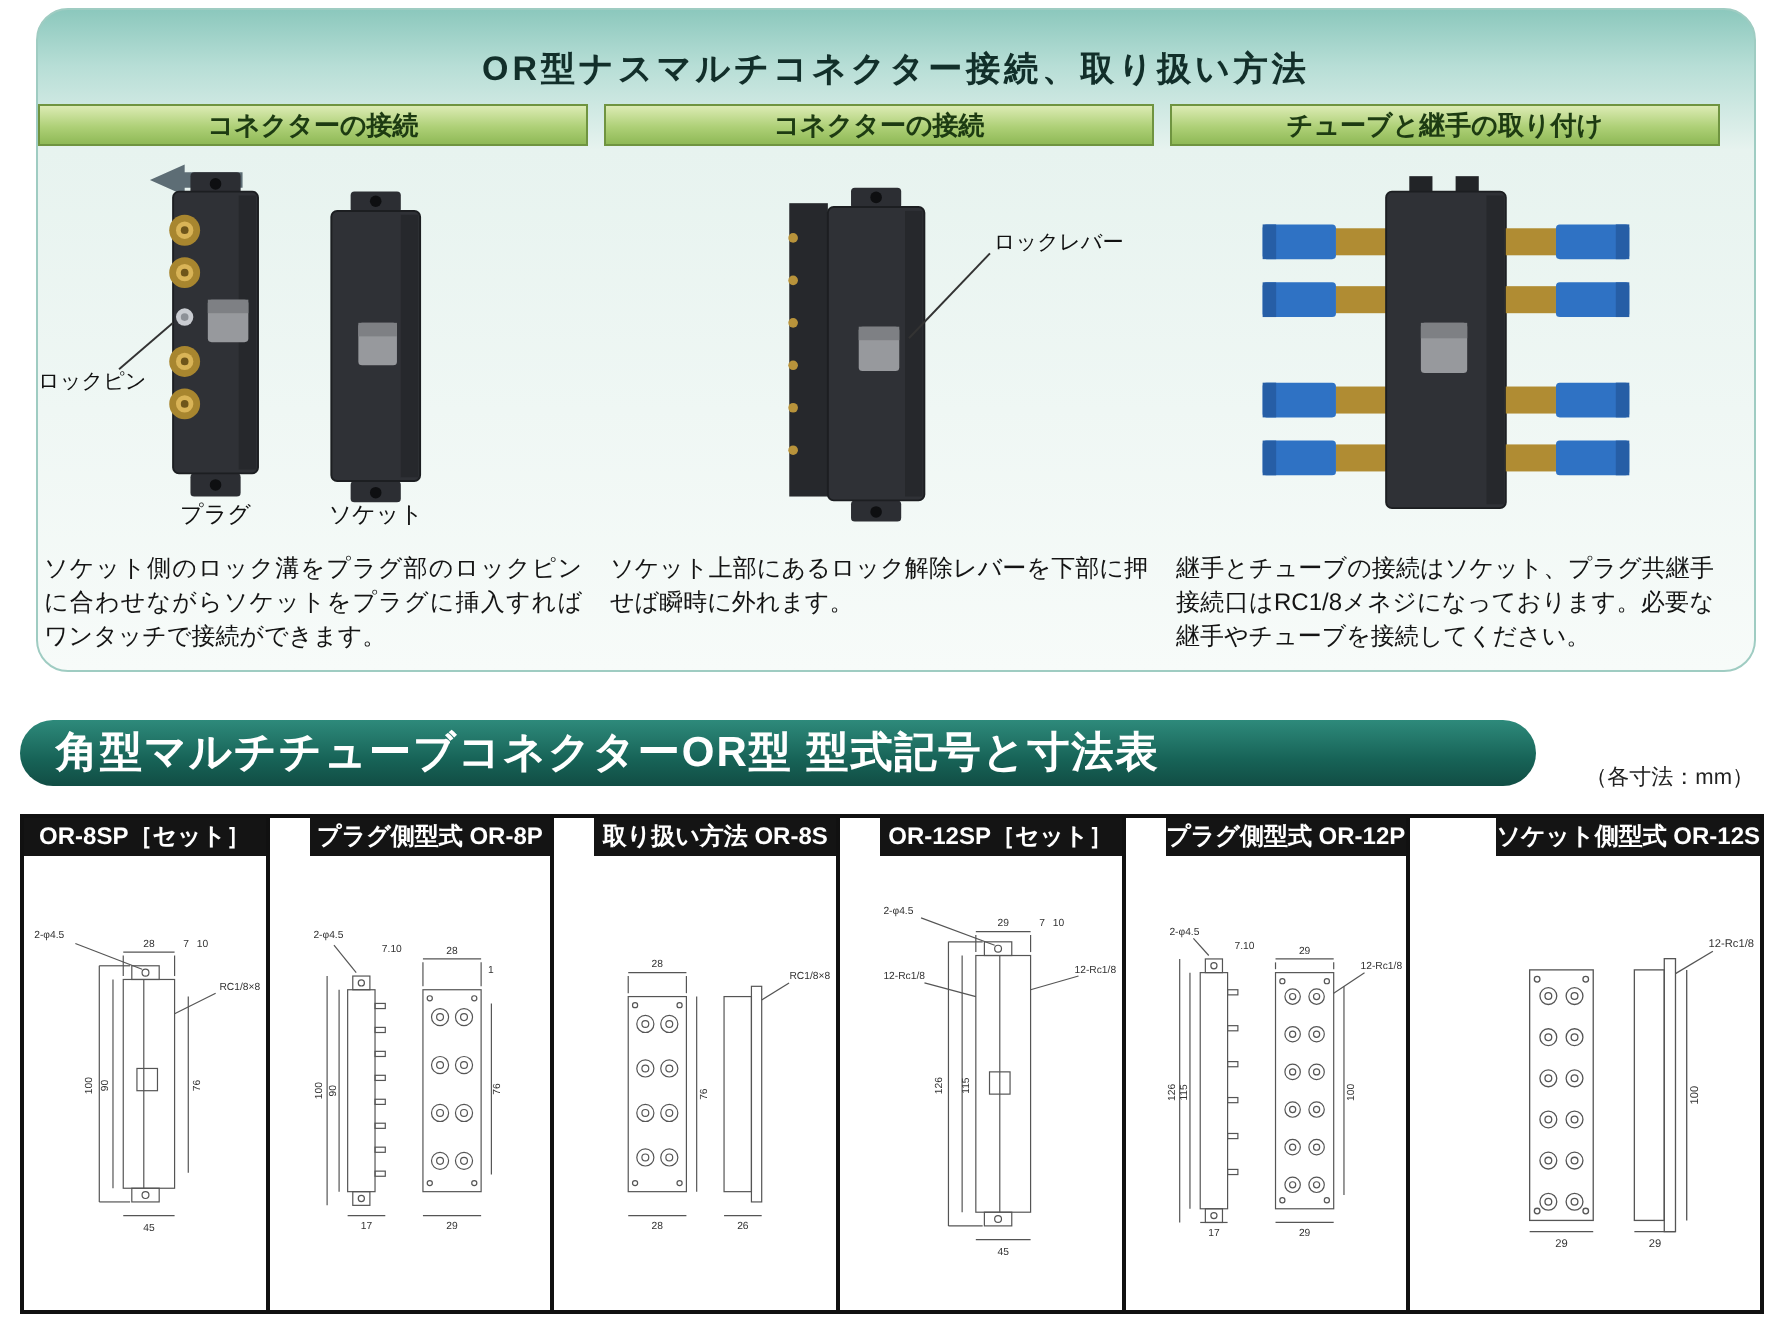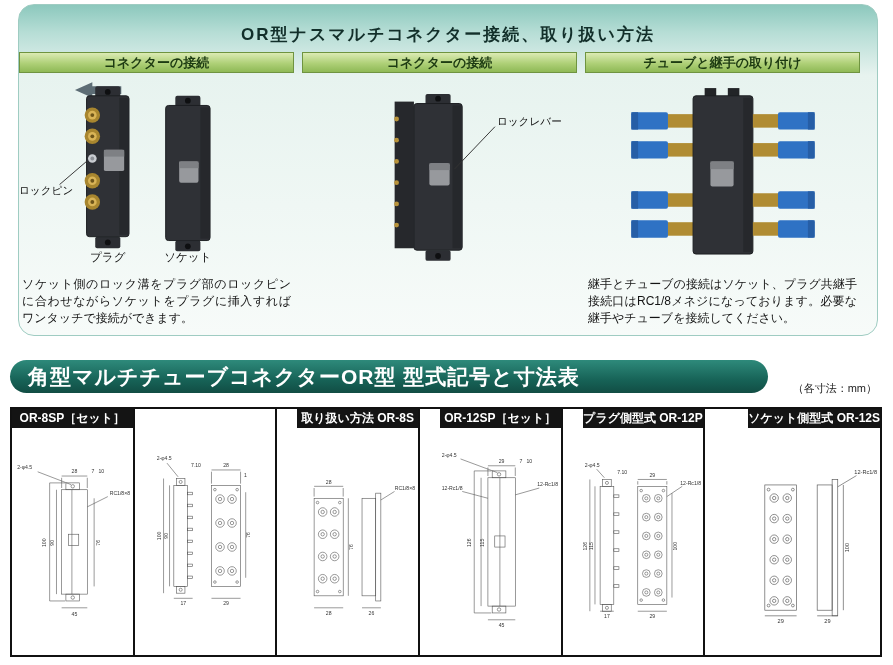--- a/index.html
+++ b/index.html
@@ -137,20 +137,21 @@
               <circle cx="141" cy="186" r="3" fill="#0e0f11"></circle>
               <rect x="116" y="28" width="50" height="152" rx="3" fill="#2f3136" stroke="#1c1e21"></rect>
               <rect x="156" y="30" width="9" height="148" fill="#26282c"></rect>
               <rect x="132" y="90" width="21" height="23" rx="2" fill="#97999d"></rect>
               <rect x="132" y="90" width="21" height="7" fill="#7e8084"></rect>
             </g>
             <line x1="200" y1="52" x2="158" y2="96" stroke="#333333" stroke-width="1"></line>
             <text x="202" y="50" font-size="11" fill="#111111">ロックレバー</text>
           </svg>
         </div>
+        <div class="desc">ソケット上部にあるロック解除レバーを下部に押せば瞬時に外れます。</div>
       </div>
 
       <div class="section">
         <div class="section-header">チューブと継手の取り付け</div>
         <div class="img-area">
           <svg viewBox="0 0 285 200">
             <g>
               <rect x="48" y="37" width="38" height="18" rx="2" fill="#2f72c4"></rect>
                 <rect x="48" y="37" width="7" height="18" fill="#265ea6"></rect>
                 <rect x="86" y="39" width="26" height="14" fill="#b08c33"></rect>
@@ -234,20 +235,21 @@
             <text transform="rotate(-90 40 114)" x="40" y="114" text-anchor="middle">100</text>
             <text transform="rotate(-90 49 114)" x="49" y="114" text-anchor="middle">90</text>
             <text transform="rotate(-90 103 114)" x="103" y="114" text-anchor="middle">76</text>
             <text x="73" y="199" text-anchor="middle">45</text>
           </g>
         </svg>
       </div>
     </div>
 
     <div class="dim-col">
+      <div class="dim-col-header">プラグ側型式 OR-8P</div>
       <div class="dim-col-body">
         <svg viewBox="0 0 141 225">
           <g class="dline">
             <rect x="25" y="50" width="10" height="8"></rect>
               <circle cx="30" cy="54" r="1.8"></circle>
             <rect x="25" y="176" width="10" height="8"></rect>
               <circle cx="30" cy="180" r="1.8"></circle>
             <rect x="22" y="58" width="16" height="118"></rect>
             <rect x="38" y="66" width="6" height="3"></rect>
               <rect x="38" y="80" width="6" height="3"></rect>

